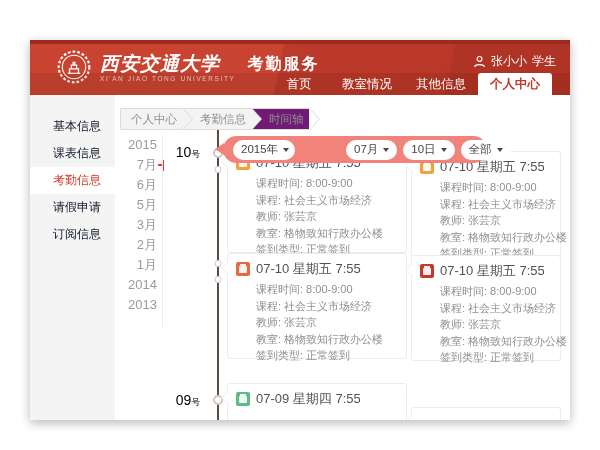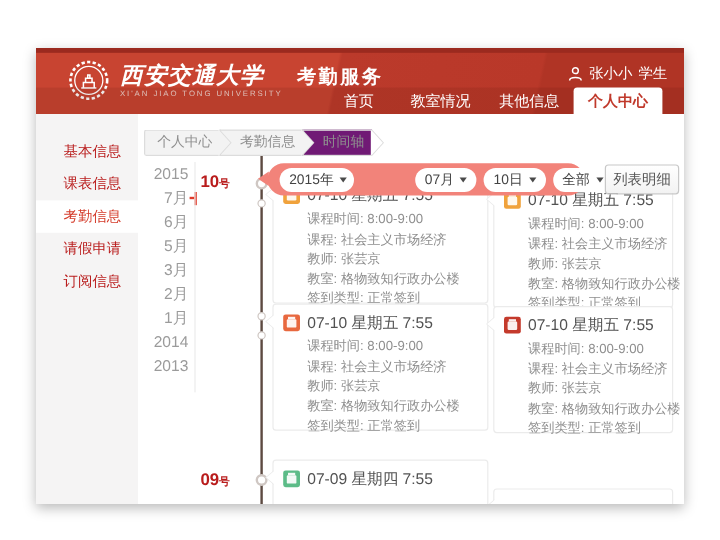--- a/index.html
+++ b/index.html
@@ -28,21 +28,21 @@
 
   .navbar { position:absolute; left:0; right:0; bottom:0; height:22px; background:rgba(60,8,4,0.10);
             display:flex; justify-content:flex-end; padding-right:18px; }
   .nav-tab { min-width:62px; padding:0 12px; line-height:22px; text-align:center;
              font-size:12.5px; color:#fff; cursor:pointer; white-space:nowrap; }
   .nav-tab.active { background:#fff; color:#c0392b; border-radius:3px 3px 0 0; font-weight:bold; }
 
   
   .app-body { position:absolute; top:55px; left:0; right:0; bottom:0; display:flex; }
   .sidebar { width:85px; background:#f5f4f4; padding-top:18px; flex:none; }
-  .side-item { height:27px; line-height:27px; padding-left:23px; font-size:12px; color:#b91c1c;
+  .side-item { height:27px; line-height:27px; padding-left:23px; font-size:12px; color:#0f172a;
                cursor:pointer; white-space:nowrap; }
   .side-item.active { background:#fff; color:#d43b2a; }
 
   .main { flex:1; position:relative; background:#fff; overflow:hidden; }
 
   
   .breadcrumb { position:absolute; left:5px; top:13px; display:flex; z-index:5; }
   .crumb { position:relative; height:22px; line-height:20px; background:#f3f3f3;
            border:1px solid #dcdcdc; border-right:none; font-size:11.5px; color:#8e8e8e;
            padding:0 6px 0 16px; cursor:pointer; white-space:nowrap; }
@@ -61,21 +61,21 @@
   .month-marker { position:absolute; right:-7px; top:5px; width:2px; height:11px; background:#e03a2a; }
   .month-marker::before { content:""; position:absolute; left:-4px; top:4px; width:4px; height:2px; background:#e03a2a; }
   .v-divider { position:absolute; left:47px; top:40px; height:192px; width:1px; background:#ececec; }
 
   
   .tl-line { position:absolute; left:102px; top:28px; bottom:0; width:2px; background:#5d4a41; }
   .tl-dot { position:absolute; left:103px; border-radius:50%; background:#fff;
             border:2px solid #cfc7c3; transform:translateX(-50%); }
   .tl-dot.big { width:10px; height:10px; }
   .tl-dot.small { width:7px; height:7px; border-width:1.5px; }
-  .day-label { position:absolute; left:52px; width:42px; text-align:left; color:#b91c1c; cursor:default;font-weight:bold; }
+  .day-label { position:absolute; left:52px; width:42px; text-align:center; color:#000000; cursor:default; }
   .day-label .day-num { font-size:14px; }
   .day-label .day-suffix { font-size:9px; }
 
   
   .filter-bar { position:absolute; left:108px; top:41px; width:264px; height:27px; background:#f2837a;
                 border-radius:14px; display:flex; align-items:center; gap:6px; padding:0 8px 0 10px; z-index:10; }
   .filter-bar::before { content:""; position:absolute; left:-8px; top:7px;
                 border-top:6px solid transparent; border-bottom:6px solid transparent; border-right:9px solid #f2837a; }
   .pill { background:#fff; border-radius:10px; height:20px; display:flex; align-items:center;
           justify-content:space-between; padding:0 8px; font-size:11.5px; color:#444; cursor:pointer; white-space:nowrap; }
@@ -264,19 +264,18 @@
           <div class="pill pill-day">
             <span>10日</span>
             <span class="caret"></span>
           </div>
           <div class="pill pill-scope">
             <span>全部</span>
             <span class="caret"></span>
           </div>
         </div>
 
-        <div class="list-btn">列表明细</div>
 
       </div>
     </div>
 
   </div>
 </div>
 
 </body></html>

